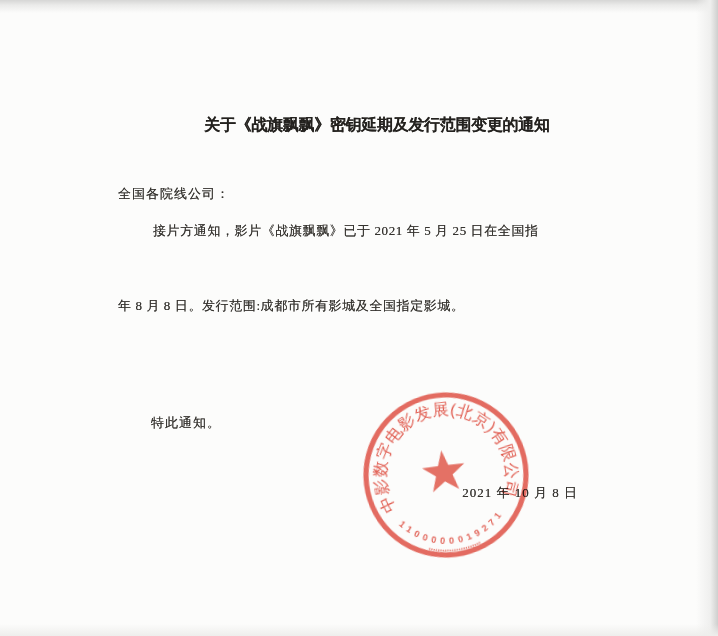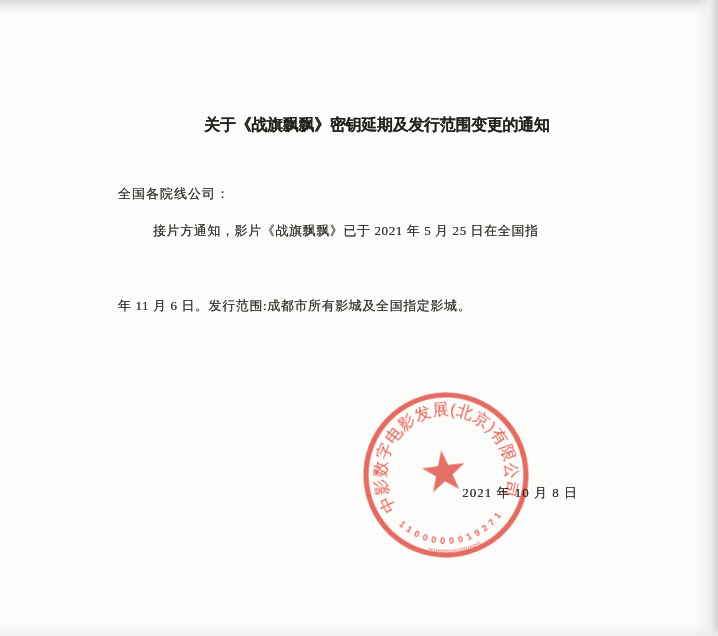--- a/index.html
+++ b/index.html
@@ -79,22 +79,23 @@
 <div class="page">
 
   <div class="scan-edge-top"></div>
   <div class="scan-edge-right"></div>
   <div class="scan-edge-bottom"></div>
 
   <h1 class="title">关于《战旗飘飘》密钥延期及发行范围变更的通知</h1>
 
   <div class="bodytext salutation">全国各院线公司：</div>
   <div class="bodytext line1">接片方通知，影片《战旗飘飘》已于 2021 年 5 月 25 日在全国指</div>
-  <div class="bodytext line3">年 11 月 6 日。发行范围:成都市所有影城及全国指定影城。</div>
+  <div class="bodytext line3">年 8 月 8 日。发行范围:成都市所有影城及全国指定影城。</div>
 
+  <div class="bodytext closing">特此通知。</div>
   <div class="bodytext date">2021 年 10 月 8 日</div>
 
   <svg class="seal" viewBox="0 0 200 200" aria-hidden="true">
     <defs>
       <path id="arcTop" d="M 42.7 140.2 A 70 70 0 1 1 157.3 140.2" fill="none"></path>
       <path id="arcNum" d="M 35.3 147 A 80 80 0 0 0 164.7 147" fill="none"></path>
     </defs>
 
     <circle cx="100" cy="100" r="93" fill="none" stroke-width="6" stroke-opacity=".85" stroke="#dd3a2b"></circle>
 

